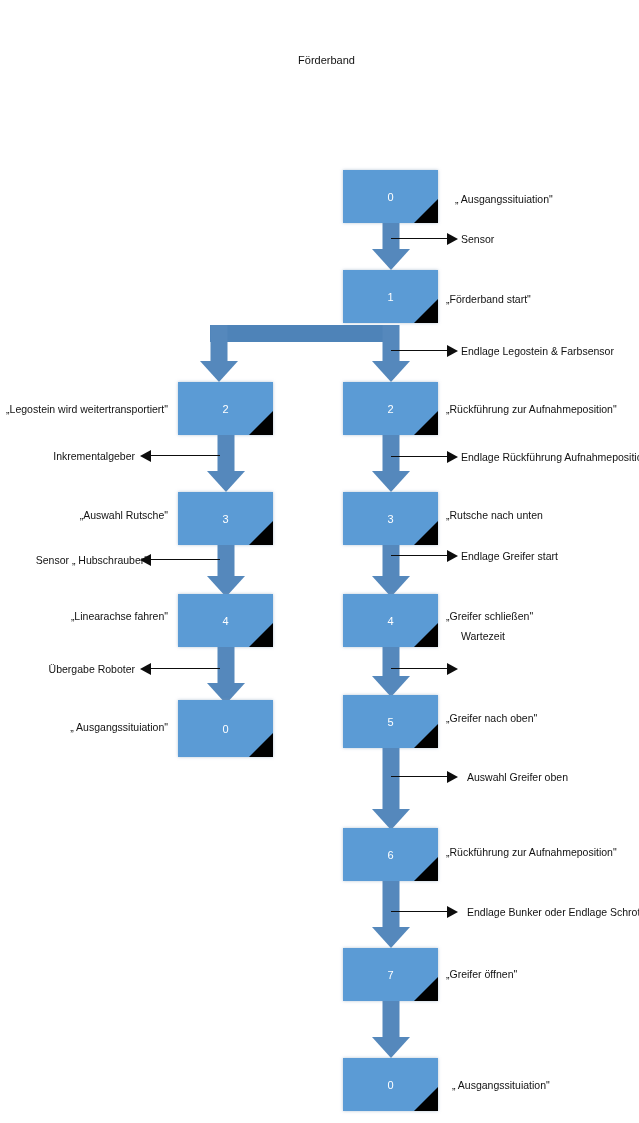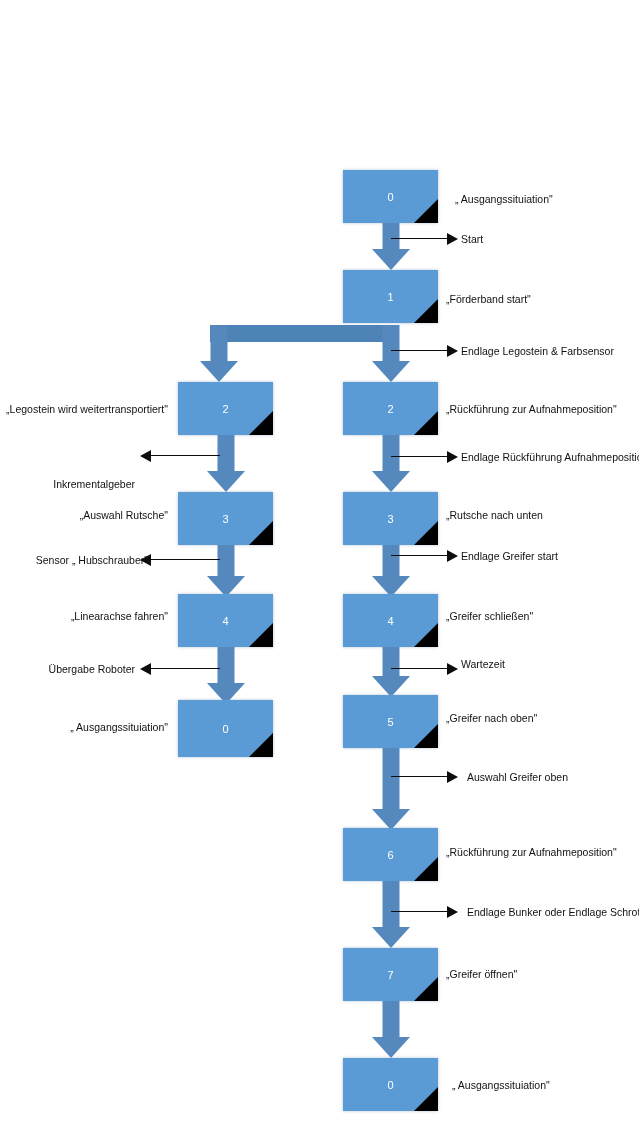--- a/index.html
+++ b/index.html
@@ -116,37 +116,40 @@
     white-space:nowrap;
   }
   .lbl.right{text-align:left;}
   .lbl.left{text-align:right;}
 </style>
 </head>
 <body>
 
 <div id="canvas">
 
+  <div class="subtitle">
+    <span>Förderband</span>
+  </div>
 
   <div class="step" style="left:343px;top:170px;">
     <div class="num">0</div>
     <div class="corner"></div>
   </div>
   <div class="lbl right" style="left:455px;top:193px;">„ Ausgangssituiation"</div>
 
   <div class="flow" style="left:371px;top:223px;width:39px;height:47px;">
     <div class="shaft" style="height:26px;"></div>
     <div class="head"></div>
   </div>
 
   <div class="tarrow" style="left:391px;top:233px;width:70px;">
     <div class="line" style="left:0;width:59px;"></div>
     <div class="tip-r" style="left:56px;"></div>
   </div>
-  <div class="lbl right" style="left:461px;top:233px;">Start</div>
+  <div class="lbl right" style="left:461px;top:233px;">Sensor</div>
 
   <div class="step" style="left:343px;top:270px;">
     <div class="num">1</div>
     <div class="corner"></div>
   </div>
   <div class="lbl right" style="left:446px;top:293px;">„Förderband start"</div>
 
   <div class="branchbar" style="left:210px;top:325px;width:180px;"></div>
 
   <div class="branchdrop" style="left:199px;top:325px;width:39px;height:57px;">
@@ -173,21 +176,21 @@
 
   <div class="flow" style="left:206px;top:435px;width:39px;height:57px;">
     <div class="shaft" style="height:36px;"></div>
     <div class="head"></div>
   </div>
 
   <div class="tarrow" style="left:140px;top:450px;width:80px;">
     <div class="line" style="left:11px;width:69px;"></div>
     <div class="tip-l" style="left:0;"></div>
   </div>
-  <div class="lbl left" style="right:504px;top:450px;margin-top:28px;">Inkrementalgeber</div>
+  <div class="lbl left" style="right:504px;top:450px;">Inkrementalgeber</div>
 
   <div class="step" style="left:178px;top:492px;">
     <div class="num">3</div>
     <div class="corner"></div>
   </div>
   <div class="lbl left" style="right:471px;top:509px;">„Auswahl Rutsche"</div>
 
   <div class="flow" style="left:206px;top:545px;width:39px;height:52px;">
     <div class="shaft" style="height:31px;"></div>
     <div class="head"></div>
@@ -261,21 +264,21 @@
   <div class="lbl right" style="left:446px;top:610px;">„Greifer schließen"</div>
 
   <div class="flow" style="left:371px;top:647px;width:39px;height:50px;">
     <div class="shaft" style="height:29px;"></div>
     <div class="head"></div>
   </div>
   <div class="tarrow" style="left:391px;top:663px;width:70px;">
     <div class="line" style="left:0;width:59px;"></div>
     <div class="tip-r" style="left:56px;"></div>
   </div>
-  <div class="lbl right" style="left:461px;top:658px;">Wartezeit</div>
+  <div class="lbl right" style="left:461px;top:630px;">Wartezeit</div>
 
   <div class="step" style="left:343px;top:695px;">
     <div class="num">5</div>
     <div class="corner"></div>
   </div>
   <div class="lbl right" style="left:446px;top:712px;">„Greifer nach oben"</div>
 
   <div class="flow" style="left:371px;top:748px;width:39px;height:82px;">
     <div class="shaft" style="height:61px;"></div>
     <div class="head"></div>

